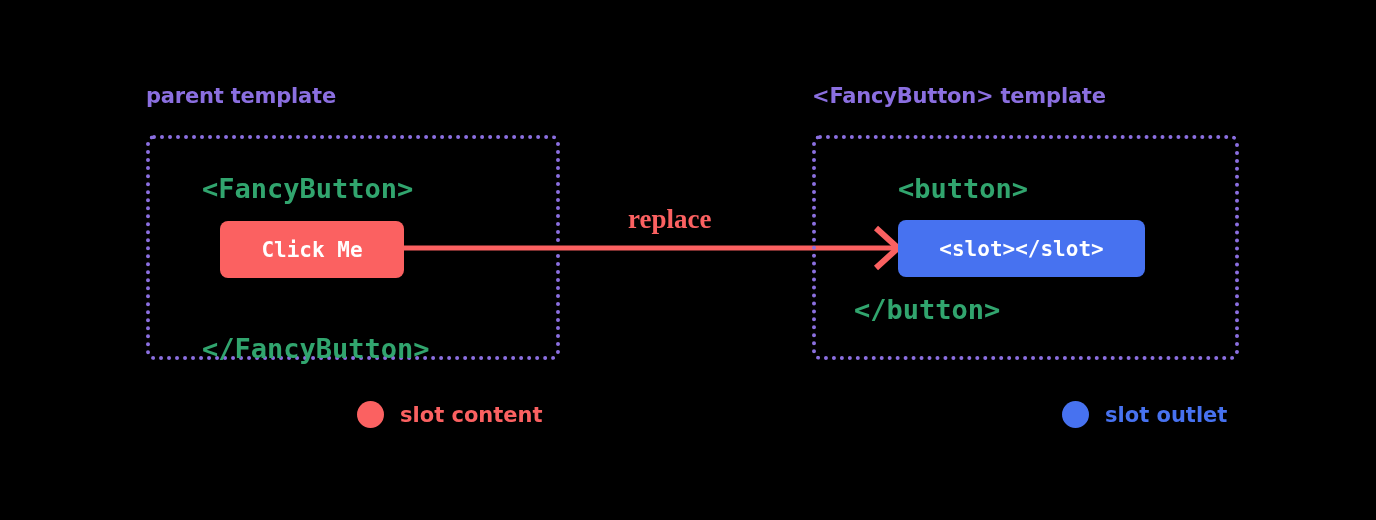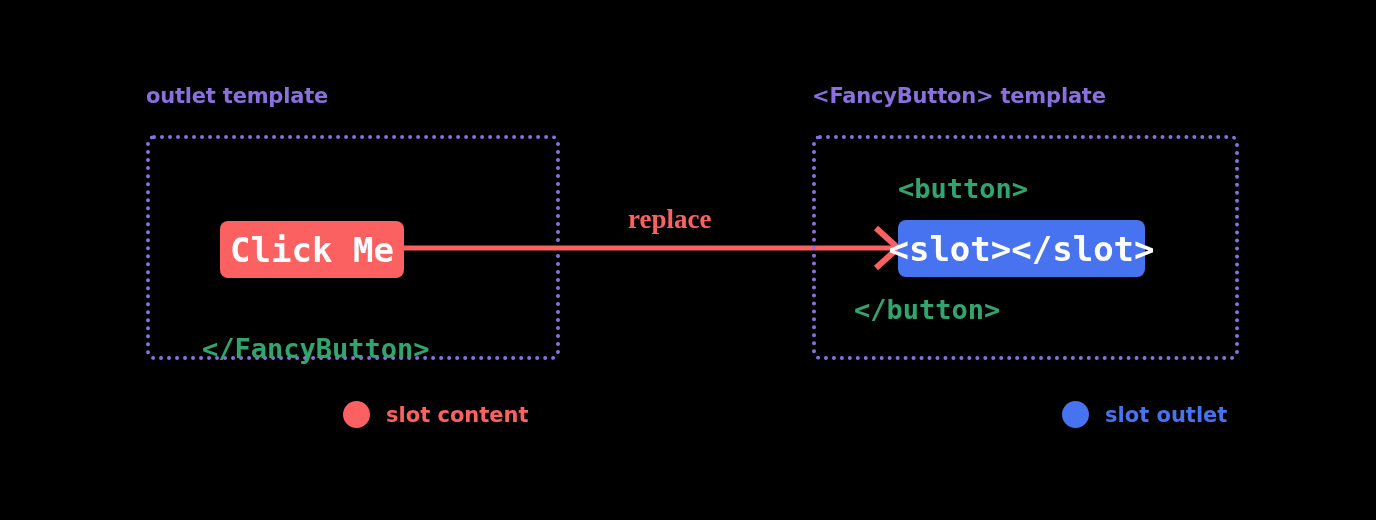--- a/index.html
+++ b/index.html
@@ -59,21 +59,21 @@
 
   
   .chip {
     position: absolute;
     display: flex;
     align-items: center;
     justify-content: center;
     border-radius: 8px;
     font-family: "DejaVu Sans Mono", monospace;
     font-weight: bold;
-    font-size: 34px;
+    font-size: 21px;
     color: #ffffff;
     white-space: nowrap;
     box-sizing: border-box;
   }
   #chip-click-me {
     left: 220px; top: 221px; width: 184px; height: 57px;
     background: #fb6161;
   }
   #chip-slot {
     left: 898px; top: 220px; width: 247px; height: 57px;
@@ -108,37 +108,38 @@
     width: 27px; height: 27px;
     border-radius: 50%;
     flex: 0 0 auto;
   }
   .legend-label {
     font-family: "DejaVu Sans", sans-serif;
     font-weight: bold;
     font-size: 21px;
     white-space: nowrap;
   }
-  #legend-slot-content { left: 343px; top: 401px; }
+  #legend-slot-content { left: 357px; top: 401px; }
   #legend-slot-content .legend-dot  { background: #fb6161; }
   #legend-slot-content .legend-label{ color: #fb6161; }
 
   #legend-slot-outlet { left: 1062px; top: 401px; }
   #legend-slot-outlet .legend-dot  { background: #4772f0; }
   #legend-slot-outlet .legend-label{ color: #4772f0; }
 </style>
 </head>
 <body>
 
 <div id="stage">
 
-  <div class="caption" id="caption-parent">outlet template</div>
+  <div class="caption" id="caption-parent">parent template</div>
 
   <div class="template-box" id="box-parent"></div>
 
+  <div class="code" id="code-open-fancy">&lt;FancyButton&gt;</div>
 
   <div class="chip" id="chip-click-me">Click Me</div>
 
   <div class="code" id="code-close-fancy">&lt;/FancyButton&gt;</div>
 
   <div id="arrow-wrap">
     <svg width="500" height="52" viewBox="0 0 500 52" xmlns="http://www.w3.org/2000/svg">
       <line x1="0" y1="26" x2="492" y2="26" stroke="#fb6161" stroke-width="5"></line>
       <polyline points="472,6 494,26 472,46" fill="none" stroke="#fb6161" stroke-width="6" stroke-linecap="butt" stroke-linejoin="miter"></polyline>
     </svg>

